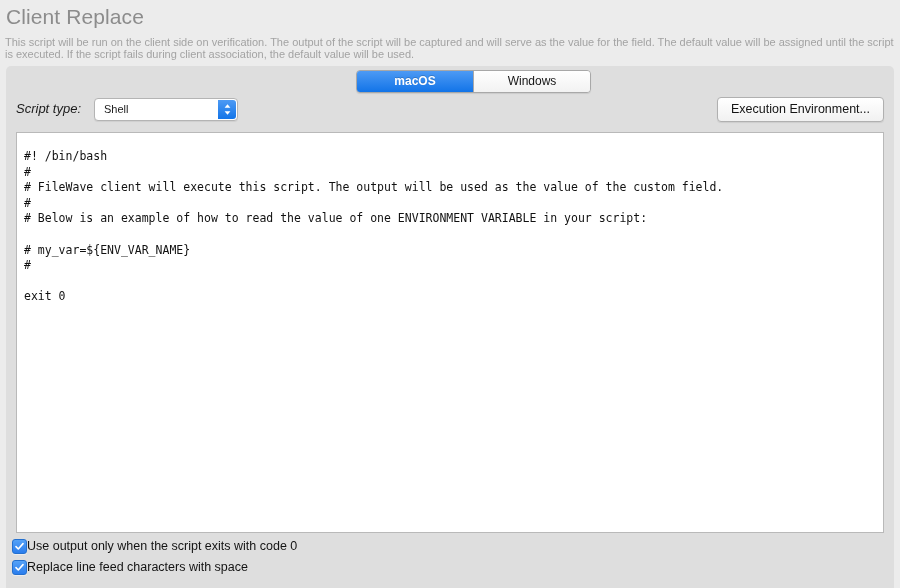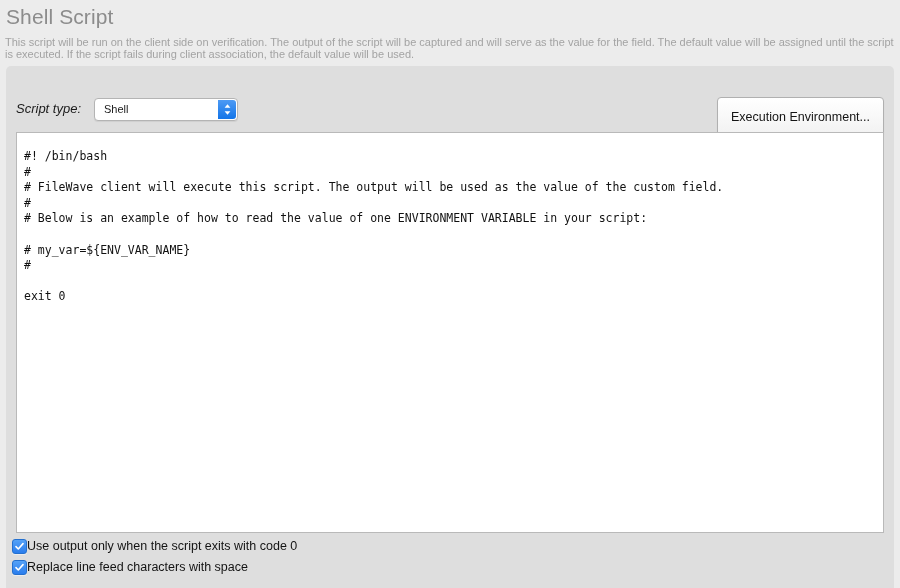--- a/index.html
+++ b/index.html
@@ -128,21 +128,21 @@
     justify-content: center;
   }
   #script-type-stepper svg { display: block; }
 
   
   #execution-environment-button {
     position: absolute;
     right: 10px;
     top: 31px;
     height: 23px;
-    padding: 8px 13px;
+    padding: 0 13px;
     line-height: 23px;
     font-size: 12.5px;
     color: #141414;
     background: linear-gradient(to bottom, #ffffff 0%, #f1f1f1 100%);
     border: 1px solid #b0b0b0;
     border-radius: 4px;
     box-shadow: 0 1px 1px rgba(0,0,0,0.08);
     cursor: default;
     user-select: none;
     white-space: nowrap;
@@ -199,26 +199,30 @@
   .checkbox-label {
     font-size: 12.5px;
     color: #141414;
     line-height: 15px;
     white-space: nowrap;
   }
 </style>
 </head>
 <body>
 
-<div id="page-title">Shell Script</div>
+<div id="page-title">Client Replace</div>
 
 <div id="page-description">This script will be run on the client side on verification. The output of the script will be captured and will serve as the value for the field. The default value will be assigned until the script is executed. If the script fails during client association, the default value will be used.</div>
 
 <div id="panel">
 
+  <div id="tab-control">
+    <div class="tab selected">macOS</div>
+    <div class="tab">Windows</div>
+  </div>
 
   <div id="script-type-label">Script type:</div>
 
   <div id="script-type-select">
     <div id="script-type-value">Shell</div>
     <div id="script-type-stepper">
       <svg width="9" height="13" viewBox="0 0 9 13" aria-hidden="true">
         <path d="M4.5 1.2 L7.4 4.7 L1.6 4.7 Z" fill="#ffffff"></path>
         <path d="M4.5 11.8 L1.6 8.3 L7.4 8.3 Z" fill="#ffffff"></path>
       </svg>

